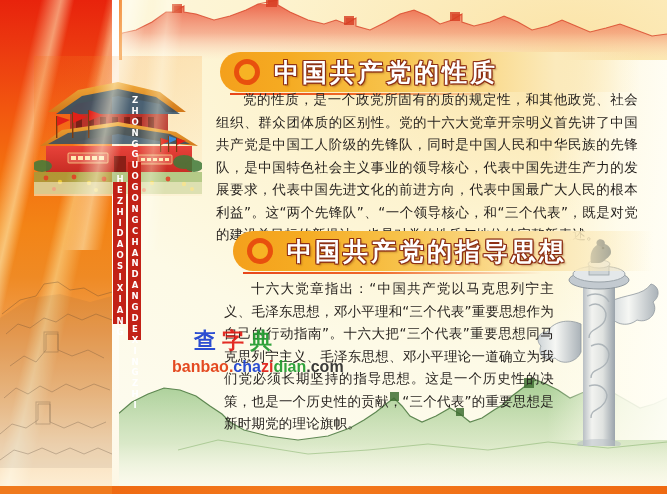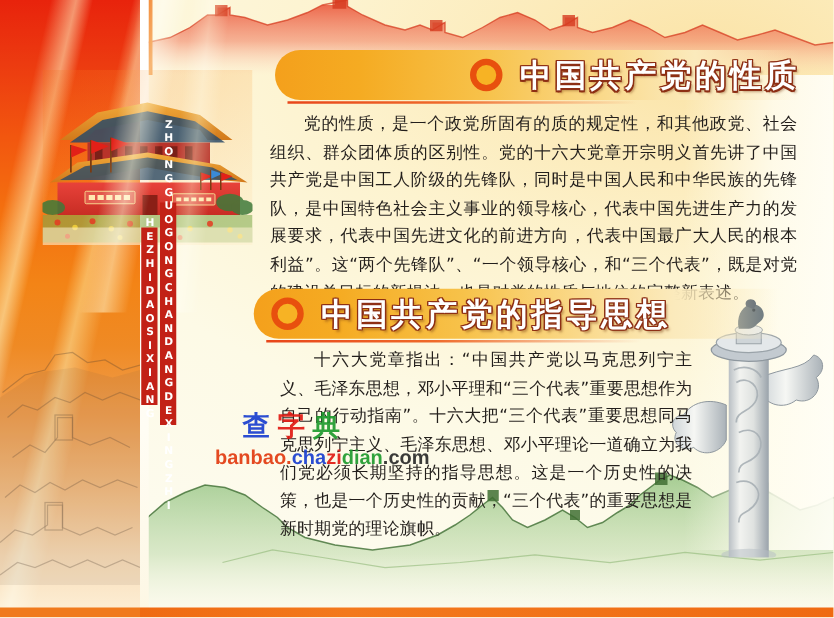--- a/index.html
+++ b/index.html
@@ -152,23 +152,23 @@
     letter-spacing:3px;
     white-space:nowrap;
     text-shadow:
       -1px -1px 0 #8d2f14, 1px -1px 0 #8d2f14,
       -1px  1px 0 #8d2f14, 1px  1px 0 #8d2f14,
        0   -1px 0 #8d2f14, 0    1px 0 #8d2f14,
       -1px  0   0 #8d2f14, 1px  0   0 #8d2f14,
        2px 2px 2px rgba(120,60,20,.45);
   }
 
-  #banner-1{left:220px;top:40px;width:420px;justify-content:flex-end;}
+  #banner-1{left:220px;top:52px;width:420px;}
   #banner-1 .banner-underline{top:41px;width:280px;}
-  #banner-2{left:203px;top:231px;width:420px;}
+  #banner-2{left:233px;top:231px;width:420px;}
   #banner-2 .banner-underline{top:41px;width:300px;}
 
   
   .body-text{
     position:absolute;
     font-family:"DejaVu Sans","Liberation Sans",sans-serif;
     font-size:13.5px;
     line-height:22.5px;
     color:#231f1c;
     text-align:justify;

